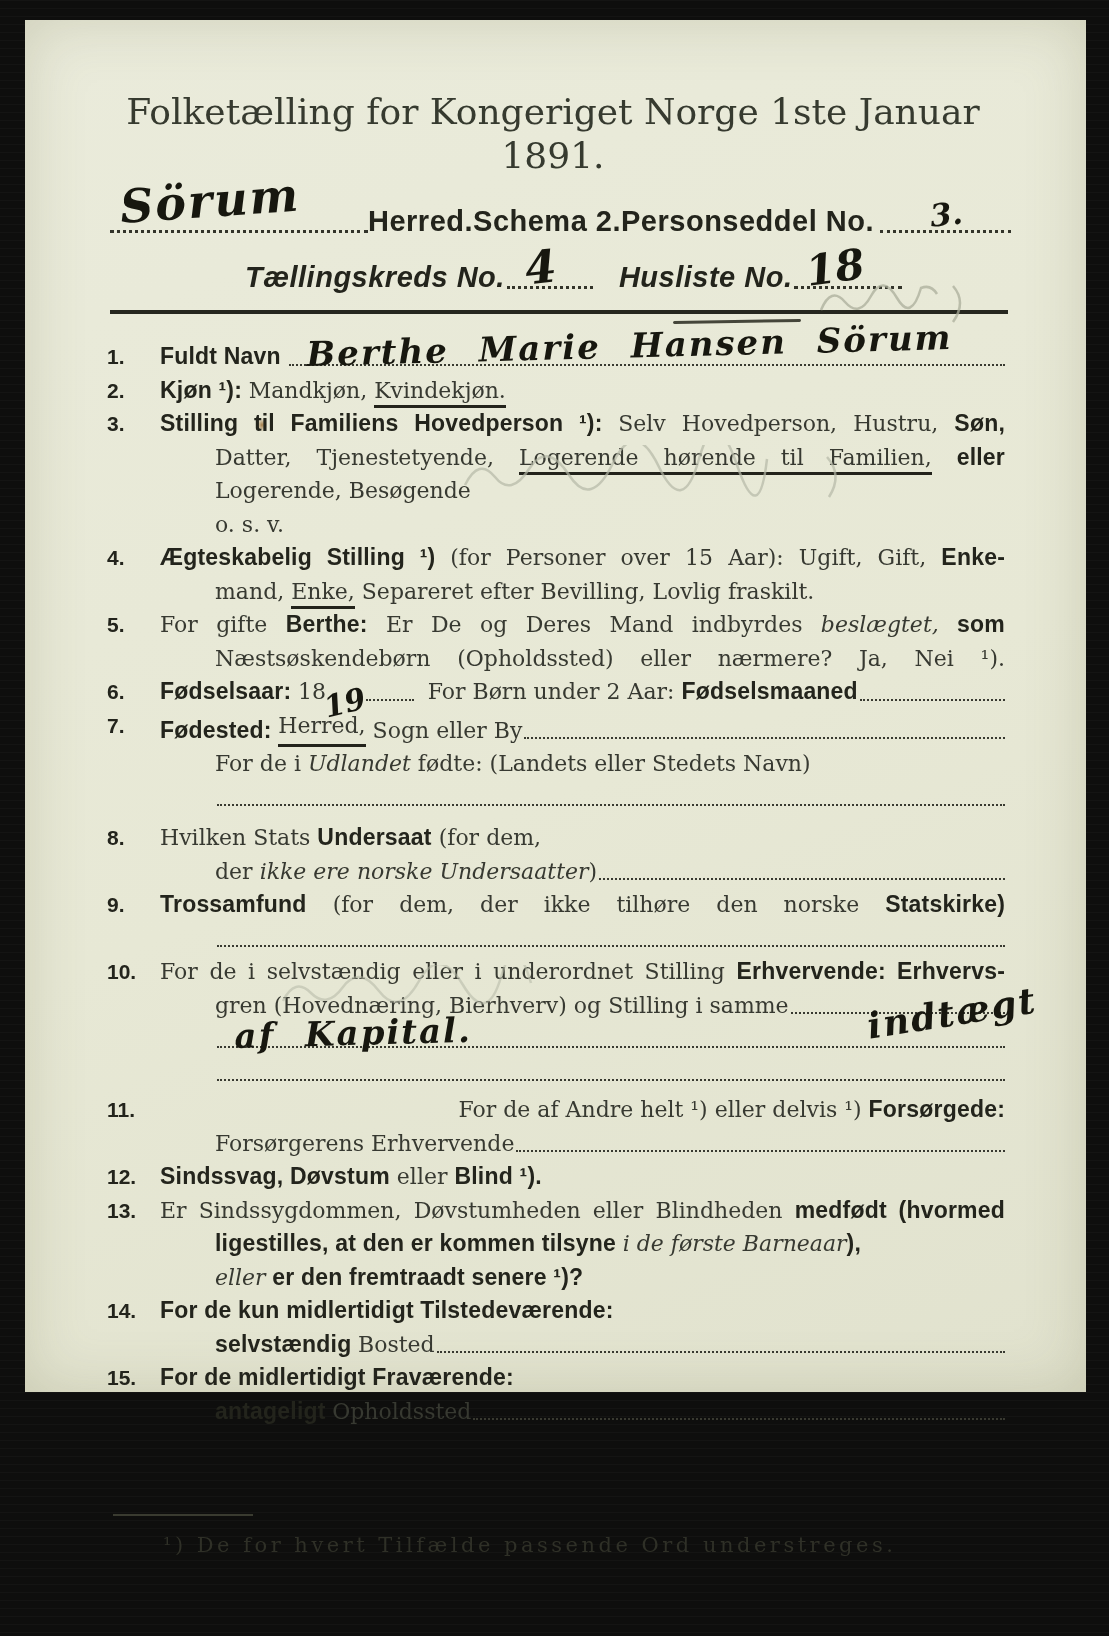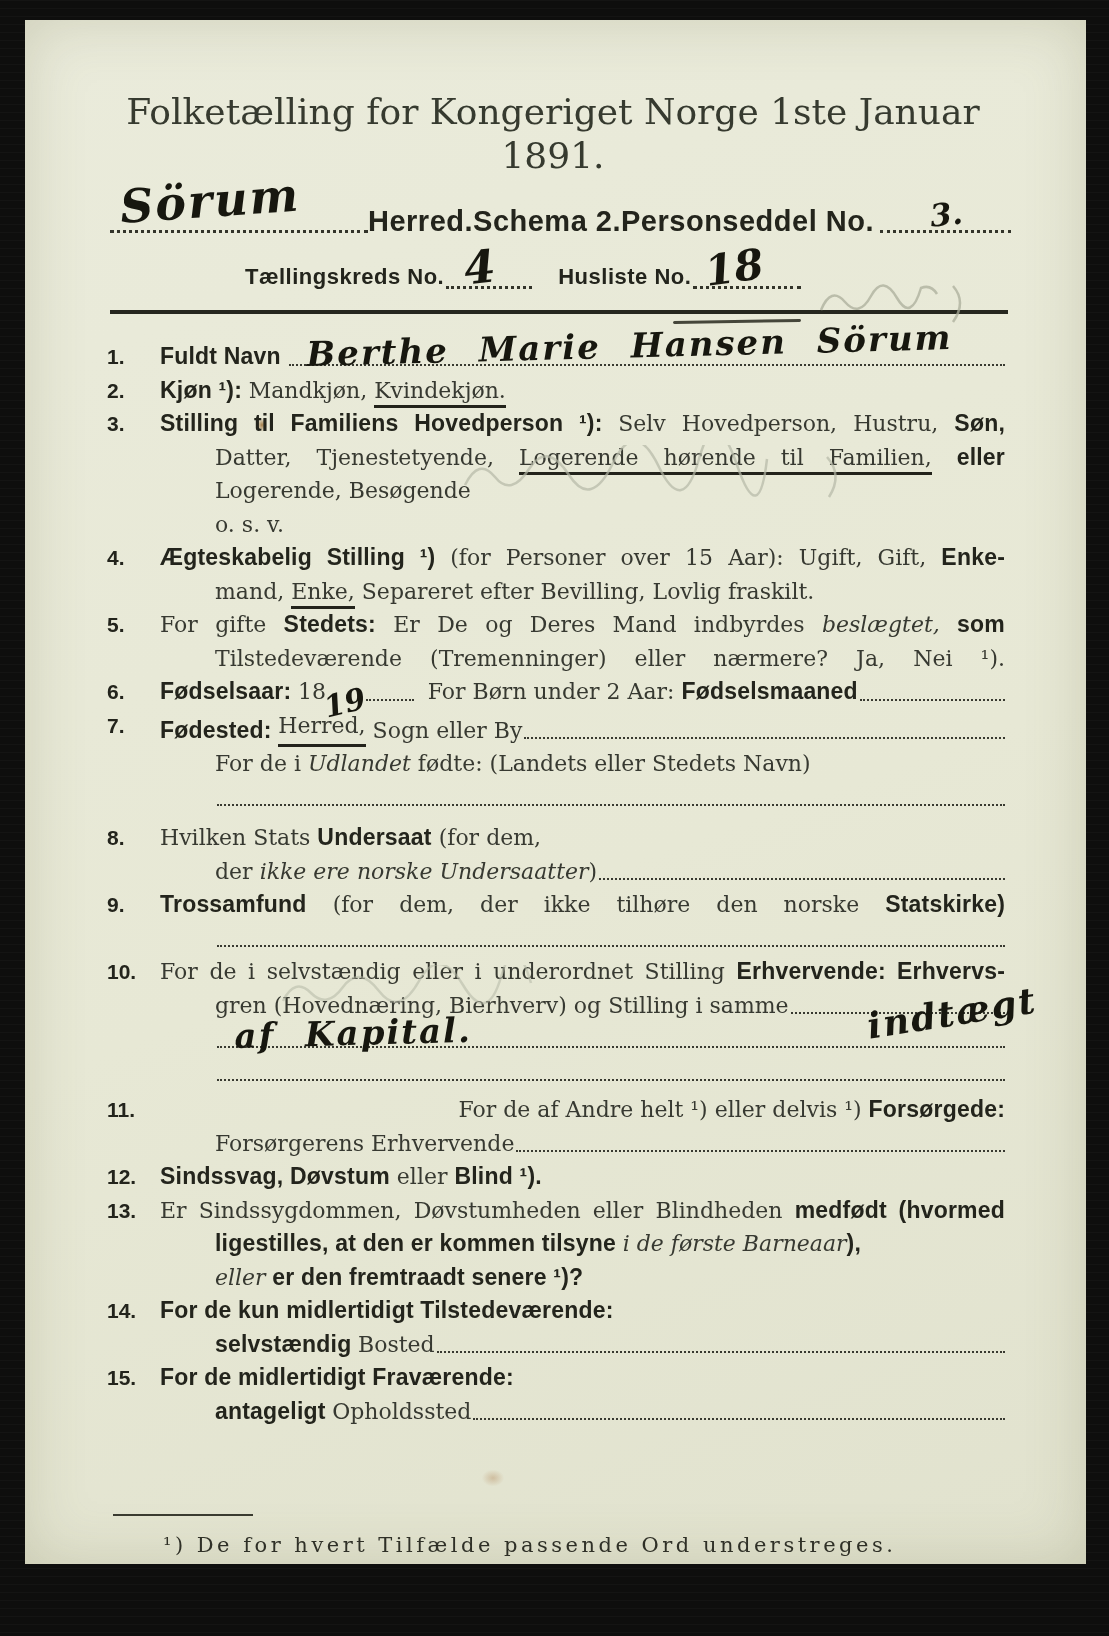--- a/index.html
+++ b/index.html
@@ -2,21 +2,21 @@
 <html><head>
 <meta charset="utf-8">
 <style>
   html,body{margin:0;padding:0;}
   body{width:1109px;height:1636px;overflow:hidden;position:relative;
        background:#0f0f0e;font-family:"DejaVu Serif",serif;}
   .scene{position:absolute;inset:0;background:#0e0e0d;}
   .scene::before{content:"";position:absolute;inset:0;
        background:repeating-linear-gradient(180deg, rgba(255,255,255,.05) 0 1px, transparent 1px 8px);
        opacity:.5;}
-  .paper{position:absolute;left:25px;top:20px;width:1061px;height:1544px;
+  .paper{position:absolute;left:25px;top:20px;width:1061px;height:1372px;
        background:
          radial-gradient(ellipse 7px 9px at 237px 405px, rgba(148,100,40,.8), rgba(148,100,40,0) 75%),
          radial-gradient(ellipse 16px 12px at 468px 1458px, rgba(170,120,70,.35), rgba(170,120,70,0) 70%),
          linear-gradient(160deg,#eaebdb 0%,#e7e8d5 55%,#e1e2ce 100%);
        box-shadow:inset 0 0 60px rgba(110,110,70,.22);
        color:#373931;}
   .title{margin:70px 75px 0 70px;text-align:center;
        font:400 36px/44px "DejaVu Serif",serif;color:#363a2f;}
   .plabel{font:700 29px/34px "Liberation Sans",sans-serif;color:#23241c;
        letter-spacing:.5px;white-space:pre;}
@@ -25,21 +25,21 @@
   .fill{position:relative;border-bottom:3px dotted #33342a;}
   .hline2 .fill,.hline3 .fill{margin-bottom:5px;}
   .f-sorum{width:258px;}
   .f-pers{flex:1;margin-left:6px;}
   .hw{font-family:"DejaVu Serif",serif;font-style:italic;font-weight:600;
       color:#17170f;white-space:nowrap;}
   .hw-sorum{position:absolute;left:12px;bottom:-4px;font-size:46px;letter-spacing:2px;
       transform:rotate(-4deg);transform-origin:left bottom;}
   .hw-pers{position:absolute;left:38%;bottom:-2px;font-size:31px;transform:rotate(-6deg);}
   .hline3{display:flex;align-items:flex-end;margin:10px 0 0 220px;height:46px;}
-  .hline3 .plabel{font-size:22px;}
+  .hline3 .plabel{font-size:29px;font-style:italic;}
   .f-kreds{width:86px;margin-left:2px;}
   .f-hus{width:108px;margin-left:2px;}
   .gap{width:26px;}
   .hw-kreds{position:absolute;left:18px;bottom:-8px;font-size:45px;transform:rotate(-6deg);}
   .hw-hus{position:absolute;left:12px;bottom:-6px;font-size:42px;transform:rotate(-8deg);}
   .rule{height:4px;background:#26271f;margin:16px 78px 0 85px;}
   #form-items{margin:26px 81px 0 70px;font:400 22px/33.5px "DejaVu Serif",serif;color:#373931;}
   .form-item{position:relative;padding-left:65px;}
   .num{position:absolute;left:12px;top:0;font:700 21px/33.5px "Liberation Sans",sans-serif;color:#23241c;}
   .line{min-height:33.5px;}
@@ -124,22 +124,22 @@
           <div class="line cont"><span class="">Logerende, Besøgende</span></div>
           <div class="line cont"><span class="">o. s. v.</span></div>
         </div>
         <div class="form-item" id="fi-4">
           <span class="num">4.</span>
           <div class="line just"><span class="b ">Ægteskabelig Stilling ¹) </span><span class="">(for Personer over 15 Aar): Ugift, Gift, </span><span class="b ">Enke-</span></div>
           <div class="line cont"><span class="">mand, </span><span class="u">Enke,</span><span class=""> Separeret efter Bevilling, Lovlig fraskilt.</span></div>
         </div>
         <div class="form-item" id="fi-5">
           <span class="num">5.</span>
-          <div class="line just"><span class="">For gifte </span><span class="b ">Stedets:</span><span class=""> Er De og Deres Mand indbyrdes </span><span class="i ">beslægtet,</span><span class=""> </span><span class="b ">som</span></div>
-          <div class="line cont just"><span class="">Tilstedeværende (Tremenninger) eller nærmere?  Ja, Nei ¹).</span></div>
+          <div class="line just"><span class="">For gifte </span><span class="b ">Berthe:</span><span class=""> Er De og Deres Mand indbyrdes </span><span class="i ">beslægtet,</span><span class=""> </span><span class="b ">som</span></div>
+          <div class="line cont just"><span class="">Næstsøskendebørn (Opholdssted) eller nærmere?  Ja, Nei ¹).</span></div>
         </div>
         <div class="form-item" id="fi-6">
           <span class="num">6.</span>
           <div class="line flexline">
             <span class="b ">Fødselsaar: </span>
             <span class="">18</span>
             <span class="hw hw-inline">19</span>
             <span class="fill short"></span>
             <span class="">  For Børn under 2 Aar: </span>
             <span class="b ">Fødselsmaaned</span>

